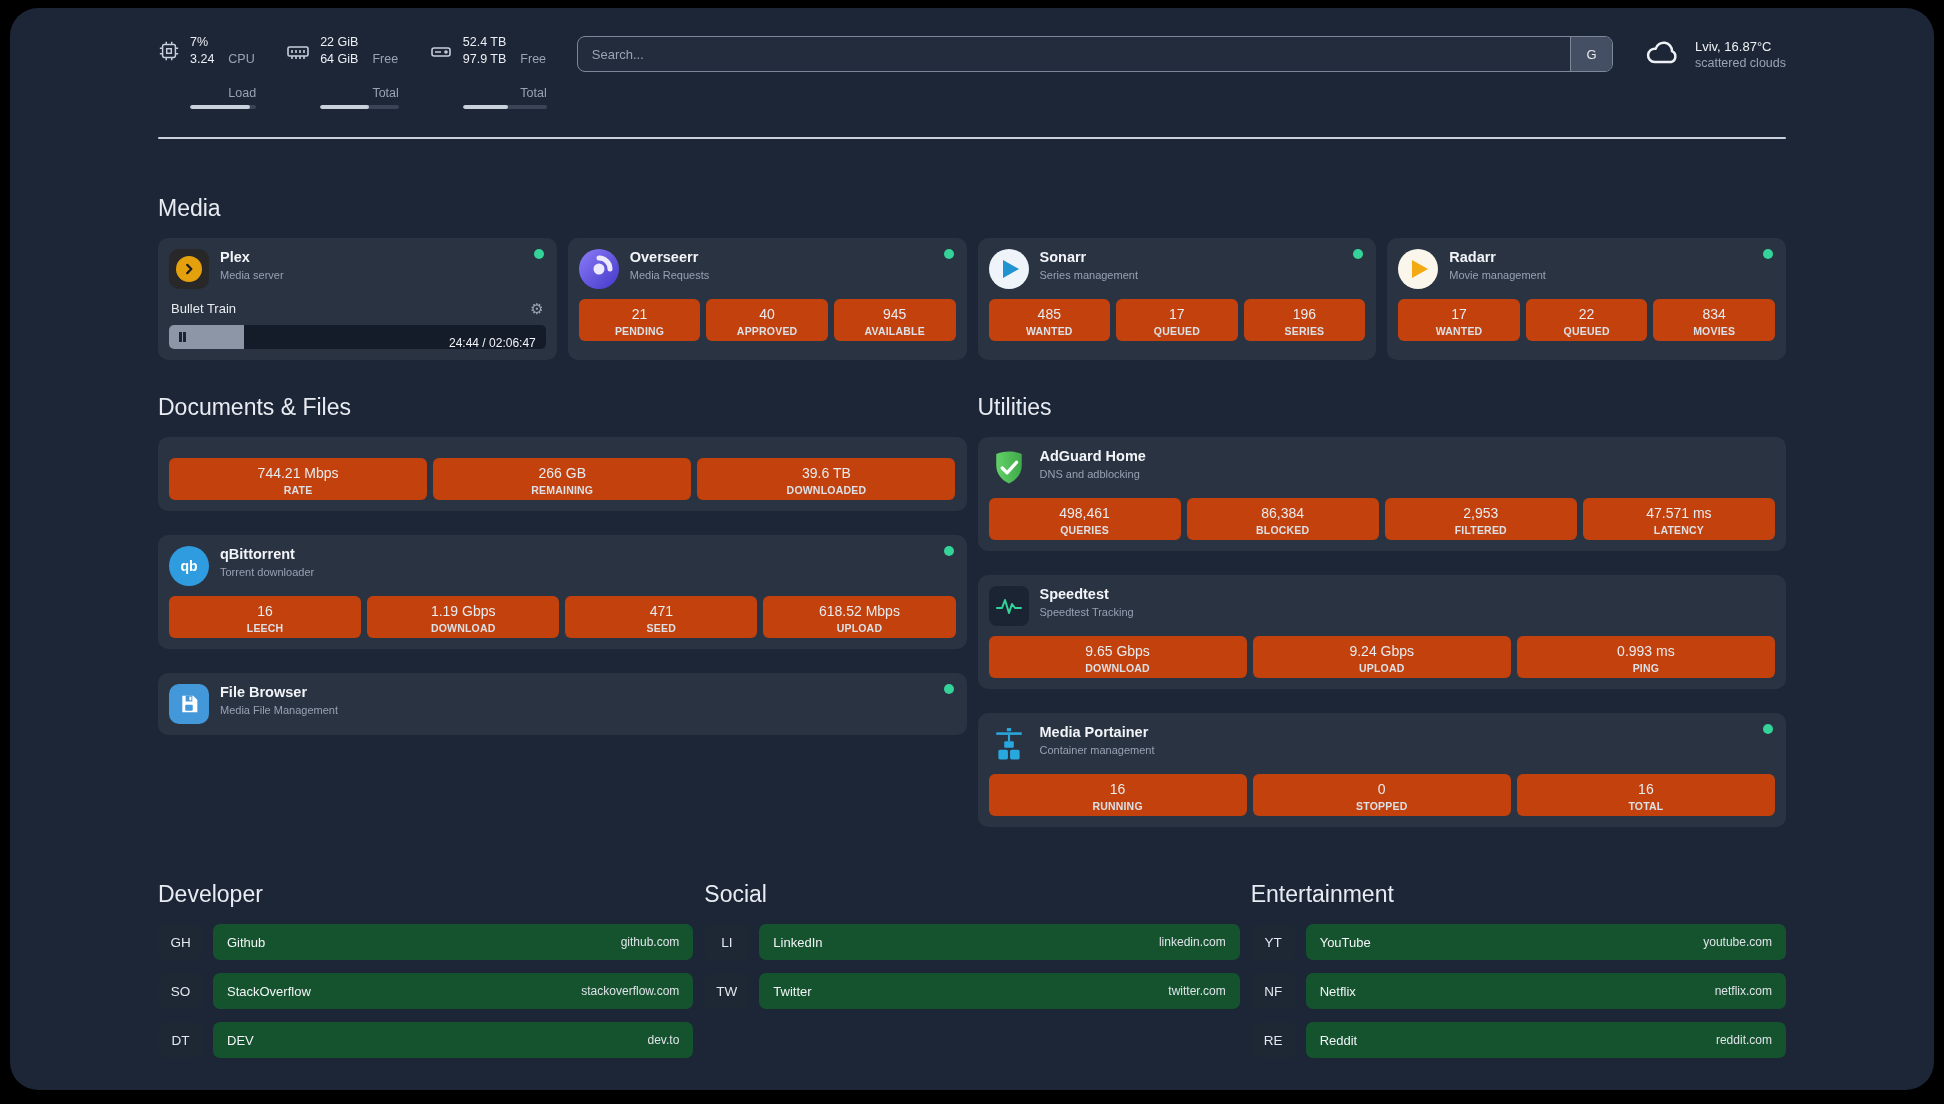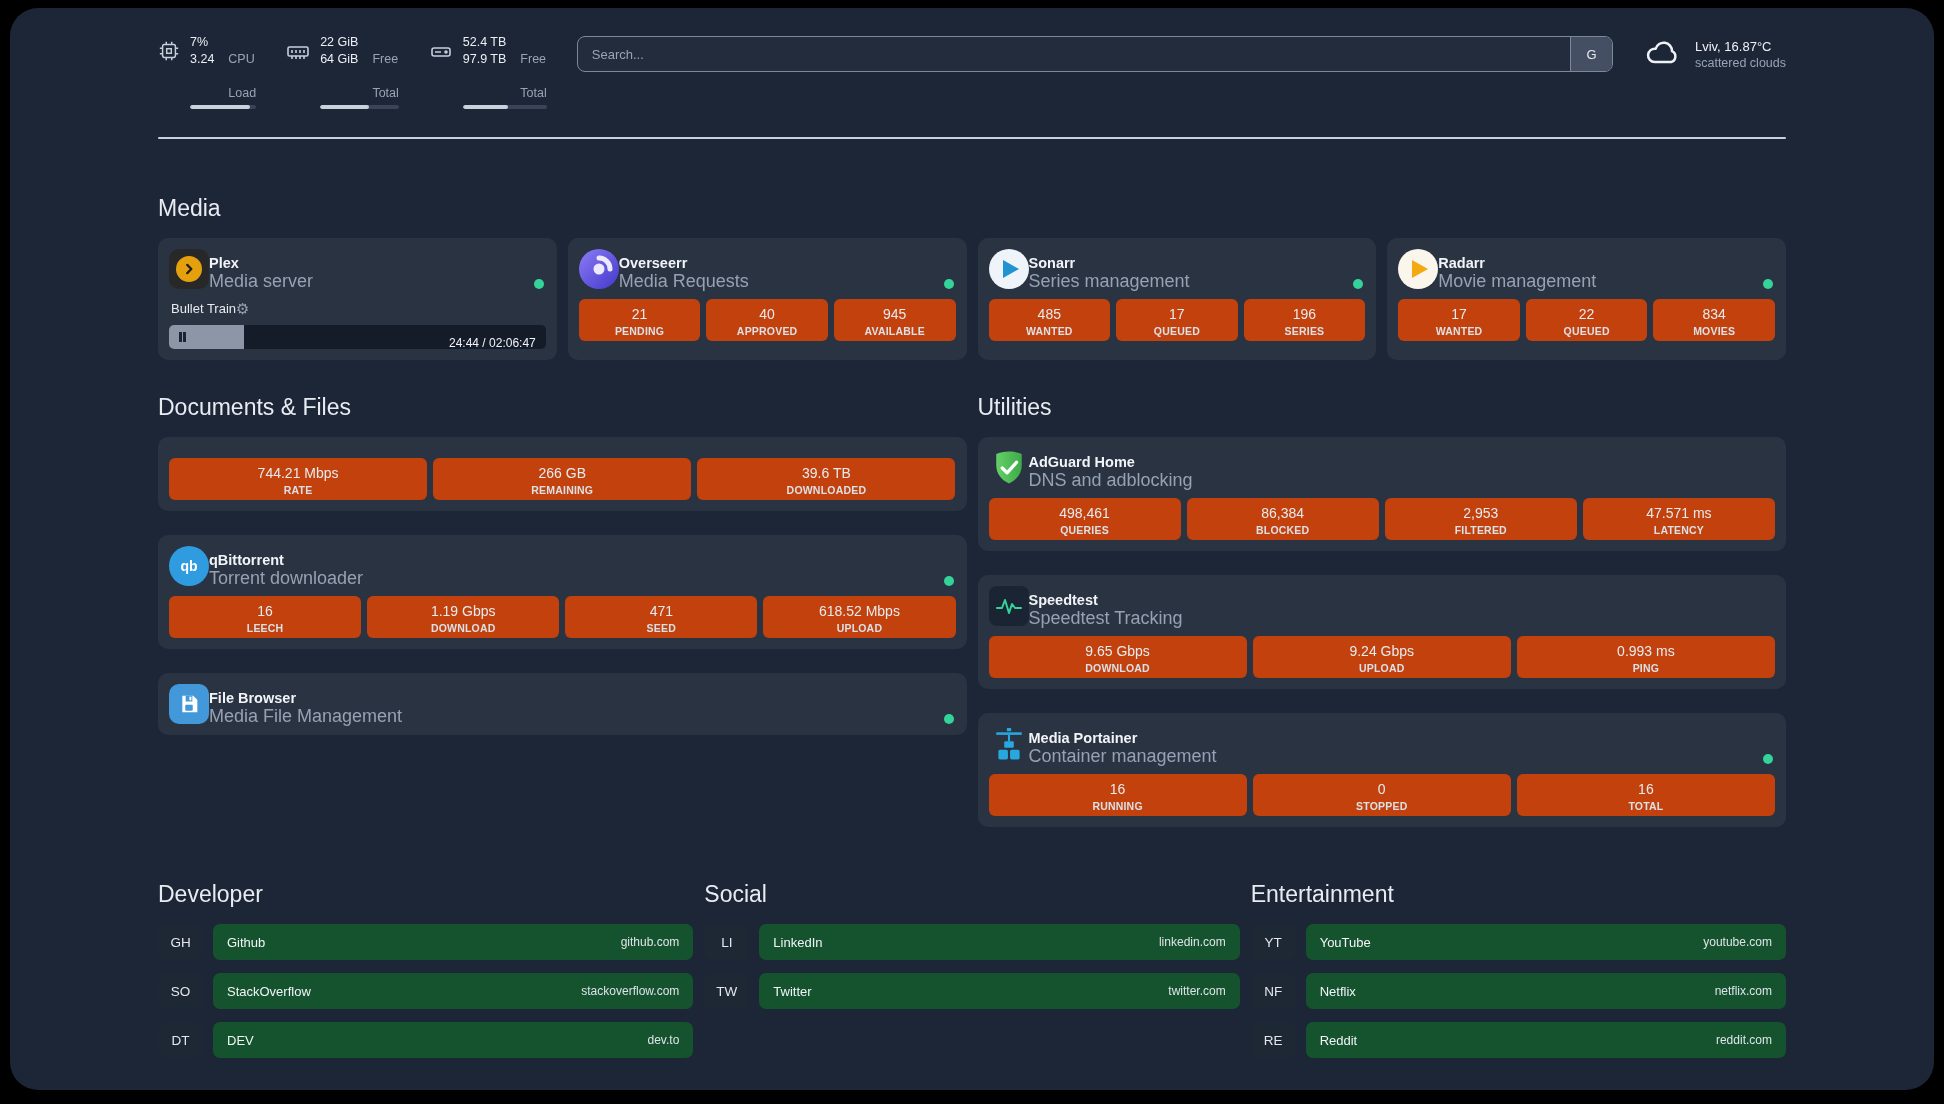--- a/index.html
+++ b/index.html
@@ -30,36 +30,36 @@
   .weather-cond { font-size:12.5px; color:#9aa3b4; }
 
   .divider { margin-top:28px; height:2px; background:#c9d0da; border-radius:1px; }
 
   
   .section-title { font-size:23px; font-weight:500; color:#e8ecf2; }
   .media-title { margin-top:56px; }
   .media-grid { display:grid; grid-template-columns:repeat(4,1fr); gap:11px; margin-top:16px; }
 
   .card { background:#2a3342; border-radius:10px; padding:11px; }
-  .card-header { display:flex; align-items:flex-end; gap:0; }
+  .card-header { display:flex; align-items:flex-start; gap:11px; }
   .svc-icon { width:40px; height:40px; flex:none; display:flex; align-items:center; justify-content:center; border-radius:10px; }
   .svc-names { flex:1; display:flex; flex-direction:column; gap:2px; }
   .svc-name { font-size:14.5px; font-weight:600; color:#f2f4f8; line-height:17px; }
-  .svc-sub { font-size:18px; color:#98a1b3; line-height:15px; }
+  .svc-sub { font-size:11px; color:#98a1b3; line-height:15px; }
   .status-dot { width:10px; height:10px; border-radius:50%; background:#34d399; flex:none; margin-right:2px; }
 
   .stats { display:grid; gap:6px; margin-top:10px; }
   .stats.c3 { grid-template-columns:repeat(3,1fr); }
   .stats.c4 { grid-template-columns:repeat(4,1fr); }
   .stat { background:#c2410c; border-radius:6px; padding:7px 3px 4px; text-align:center; }
   .stat-value { font-size:14px; color:#e8ebef; line-height:17px; }
   .stat-label { font-size:10.5px; font-weight:700; color:#dce0e7; margin-top:2px; letter-spacing:.2px; }
 
   
-  .np-row { display:flex; justify-content:flex-start; align-items:center; margin-top:12px; padding:0 2px; }
+  .np-row { display:flex; justify-content:space-between; align-items:center; margin-top:12px; padding:0 2px; }
   .np-title { font-size:13px; color:#e8ebef; }
   .np-gear { font-size:15px; color:#9aa3b4; cursor:pointer; line-height:14px; }
   .np-bar { position:relative; margin-top:9px; height:24px; background:#151c29; border-radius:5px; overflow:hidden; }
   .np-fill { position:absolute; left:0; top:0; bottom:0; background:#8d96a7; }
   .np-pause { position:absolute; left:10px; top:7px; width:7px; height:10px; border-left:3px solid #1b2433; border-right:3px solid #1b2433; }
   .np-time { position:absolute; right:10px; top:0; height:35px; display:flex; align-items:center; font-size:12px; color:#f2f4f8; }
 
   .columns { display:grid; grid-template-columns:1fr 1fr; gap:11px; margin-top:34px; }
   .col-title { margin-bottom:16px; }
   .col .card { margin-bottom:24px; }

